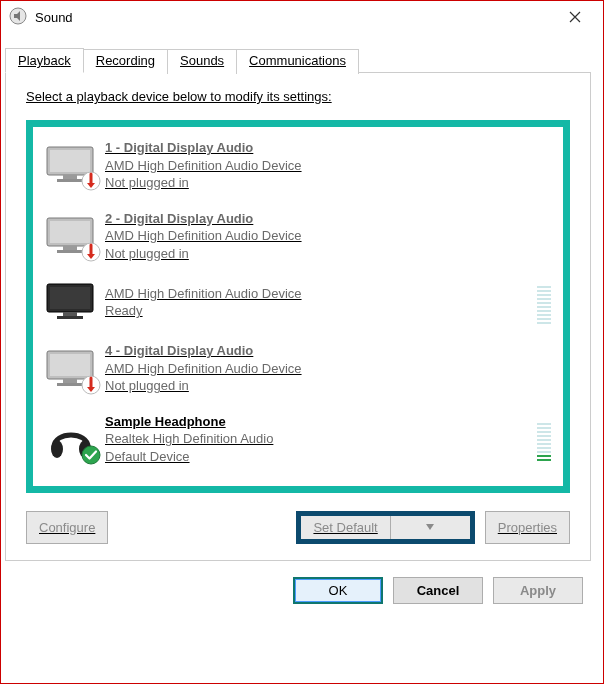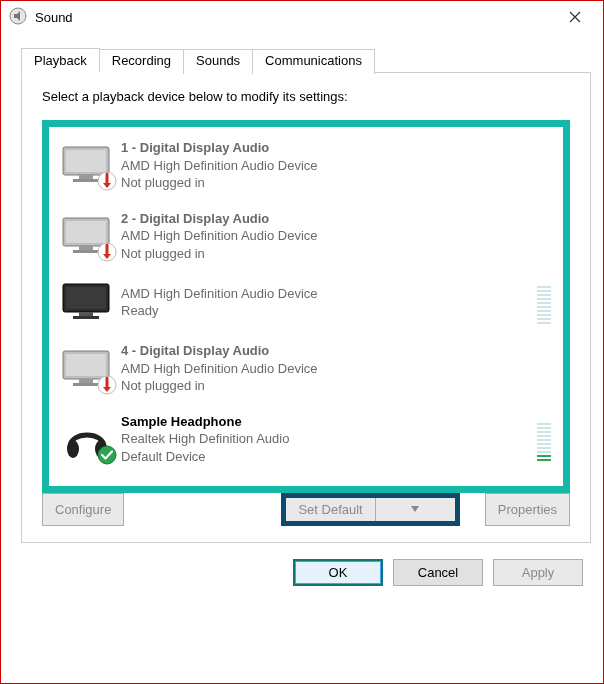--- a/index.html
+++ b/index.html
@@ -24,21 +24,22 @@
   .titlebar .title { font-size: 13px; flex: 1; }
   .titlebar .close {
     width: 40px; height: 30px;
     display: flex; align-items: center; justify-content: center;
     font-size: 14px;
     color: #000;
   }
 
   
   .tabs {
-    padding: 14px 12px 0 20px;
+    padding: 14px 12px 0 4px;
+    text-decoration: underline;
   }
   .tabstrip {
     display: flex;
     position: relative;
     z-index: 2;
   }
   .tab {
     padding: 4px 12px 4px 12px;
     font-size: 13px;
     border: 1px solid #ccc;
@@ -117,21 +118,22 @@
   
   .badge {
     position: absolute;
     right: -4px; bottom: -4px;
     width: 20px; height: 20px;
   }
 
   
   .tab-actions {
     display: flex;
-    gap: 25px;
+    margin-top: 18px;
+    gap: 10px;
     justify-content: flex-start;
   }
   .spacer { flex: 1; }
   .btn {
     font-family: inherit;
     font-size: 13px;
     padding: 4px 12px;
     min-width: 80px;
     border: 1px solid #adadad;
     background: #e1e1e1;
@@ -160,21 +162,21 @@
     display: flex;
     justify-content: flex-end;
     gap: 10px;
   }
   .btn-primary {
     border: 2px solid #0f766e;
     box-shadow: 0 0 0 1px #4b9bff inset;
     background: #e5f1fb;
     min-width: 90px;
   }
-  .btn-std { min-width: 90px; }
+  .btn-std { min-width: 90px; font-weight: bold; }
 </style>
 </head>
 <body>
 
 <div class="titlebar">
   <span class="icon">
     <svg width="18" height="18" viewBox="0 0 18 18">
       <circle cx="9" cy="9" r="8" fill="#e6e6e6" stroke="#888"></circle>
       <path d="M5 7 L8 7 L11 4 L11 14 L8 11 L5 11 Z" fill="#777"></path>
     </svg>

